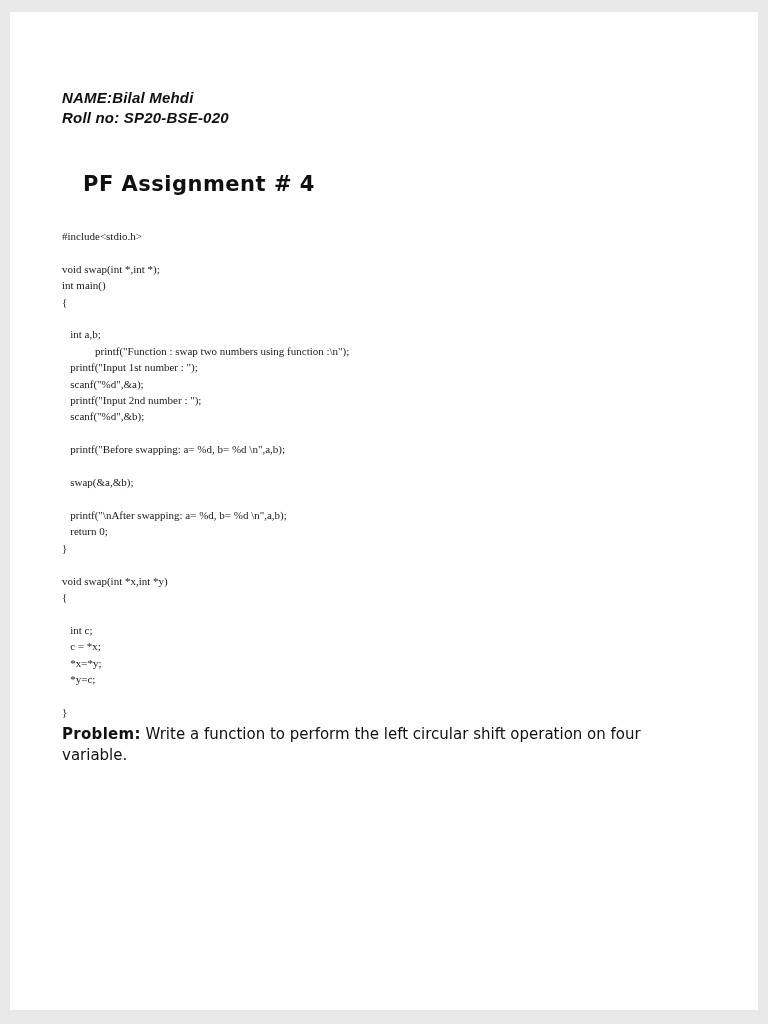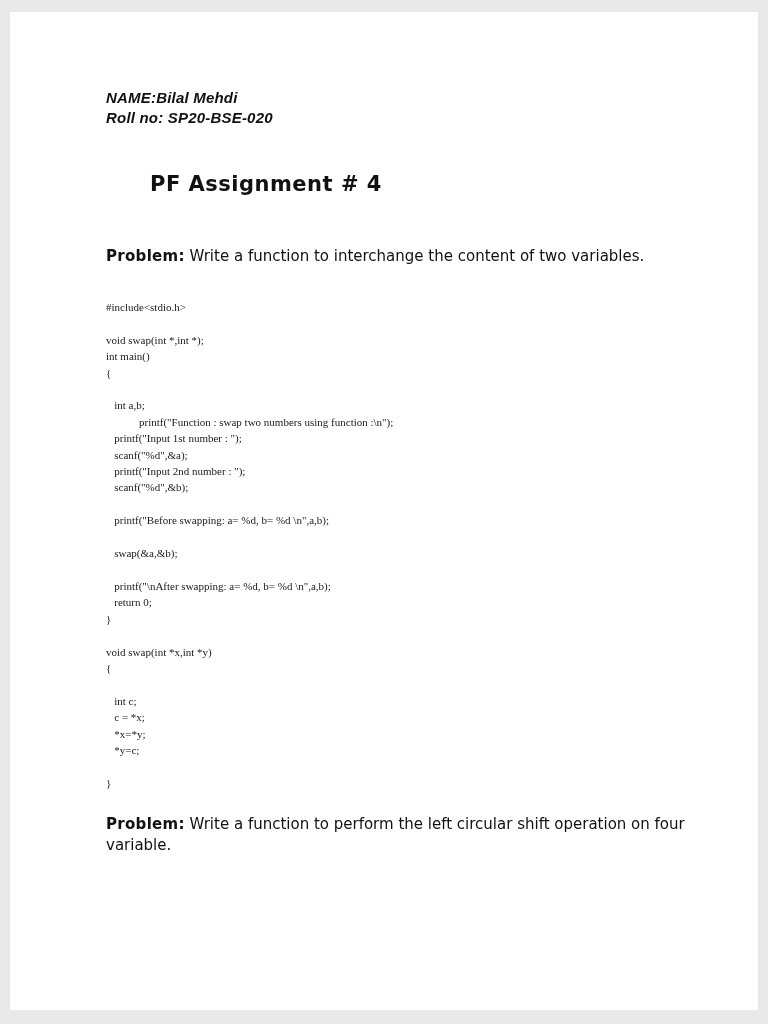--- a/index.html
+++ b/index.html
@@ -18,33 +18,33 @@
     position: absolute;
     left: 10px;
     top: 12px;
     width: 748px;
     height: 998px;
     background: #ffffff;
     overflow: hidden;
     box-sizing: border-box;
   }
   .content {
-    padding: 76px 58px 0 96px;
+    padding: 76px 58px 0 52px;
     box-sizing: border-box;
   }
   .header-block {
     font-style: italic;
     font-weight: bold;
     font-size: 15px;
     line-height: 20px;
     letter-spacing: 0.2px;
   }
   .doc-title {
     margin-top: 44px;
-    margin-left: 44px;
+    margin-left: 21px;
     font-size: 21px;
     font-weight: bold;
     font-family: "DejaVu Sans", sans-serif;
     letter-spacing: 0.5px;
   }
   .problem-line {
     margin-top: 50px;
     font-size: 15px;
     font-family: "DejaVu Sans", sans-serif;
     line-height: 21px;
@@ -59,44 +59,41 @@
   }
   .code-block {
     margin-top: 32px;
     font-size: 11px;
     line-height: 16.4px;
     font-family: Liberation Serif, serif;
     white-space: pre;
     color: #1a1a1a;
   }
   .problem-line.second {
-    margin-top: 23px;
+    margin-top: 4px;
   }
   .include-footer {
     margin-top: 50px;
     font-family: "Liberation Serif", serif;
     font-size: 17px;
   }
 </style>
 </head>
 <body>
 
 <div class="page">
   <div class="content">
 
     <div class="header-block">
       <div>NAME:Bilal Mehdi</div>
       <div>Roll no: SP20-BSE-020</div>
     </div>
 
     <div class="doc-title">PF Assignment # 4</div>
 
-    <div class="problem-line">
-      <span class="problem-label">Problem:</span><span class="problem-text"> Write a function to interchange the content of two variables.</span>
-    </div>
 
     <div class="code-block"><div>#include&lt;stdio.h&gt;</div><div>&nbsp;</div><div>void swap(int *,int *);</div><div>int main()</div><div>{</div><div>&nbsp;</div><div>   int a,b;</div><div>            printf("Function : swap two numbers using function :\n");</div><div>   printf("Input 1st number : ");</div><div>   scanf("%d",&amp;a);</div><div>   printf("Input 2nd number : ");</div><div>   scanf("%d",&amp;b);</div><div>&nbsp;</div><div>   printf("Before swapping: a= %d, b= %d \n",a,b);</div><div>&nbsp;</div><div>   swap(&amp;a,&amp;b);</div><div>&nbsp;</div><div>   printf("\nAfter swapping: a= %d, b= %d \n",a,b);</div><div>   return 0;</div><div>}</div><div>&nbsp;</div><div>void swap(int *x,int *y)</div><div>{</div><div>&nbsp;</div><div>   int c;</div><div>   c = *x;</div><div>   *x=*y;</div><div>   *y=c;</div><div>&nbsp;</div><div>}</div></div>
 
     <div class="problem-line second">
       <span class="problem-label">Problem:</span><span class="problem-text"> Write a function to perform the left circular shift operation on four variable.</span>
     </div>
 
 
   </div>
 </div>

